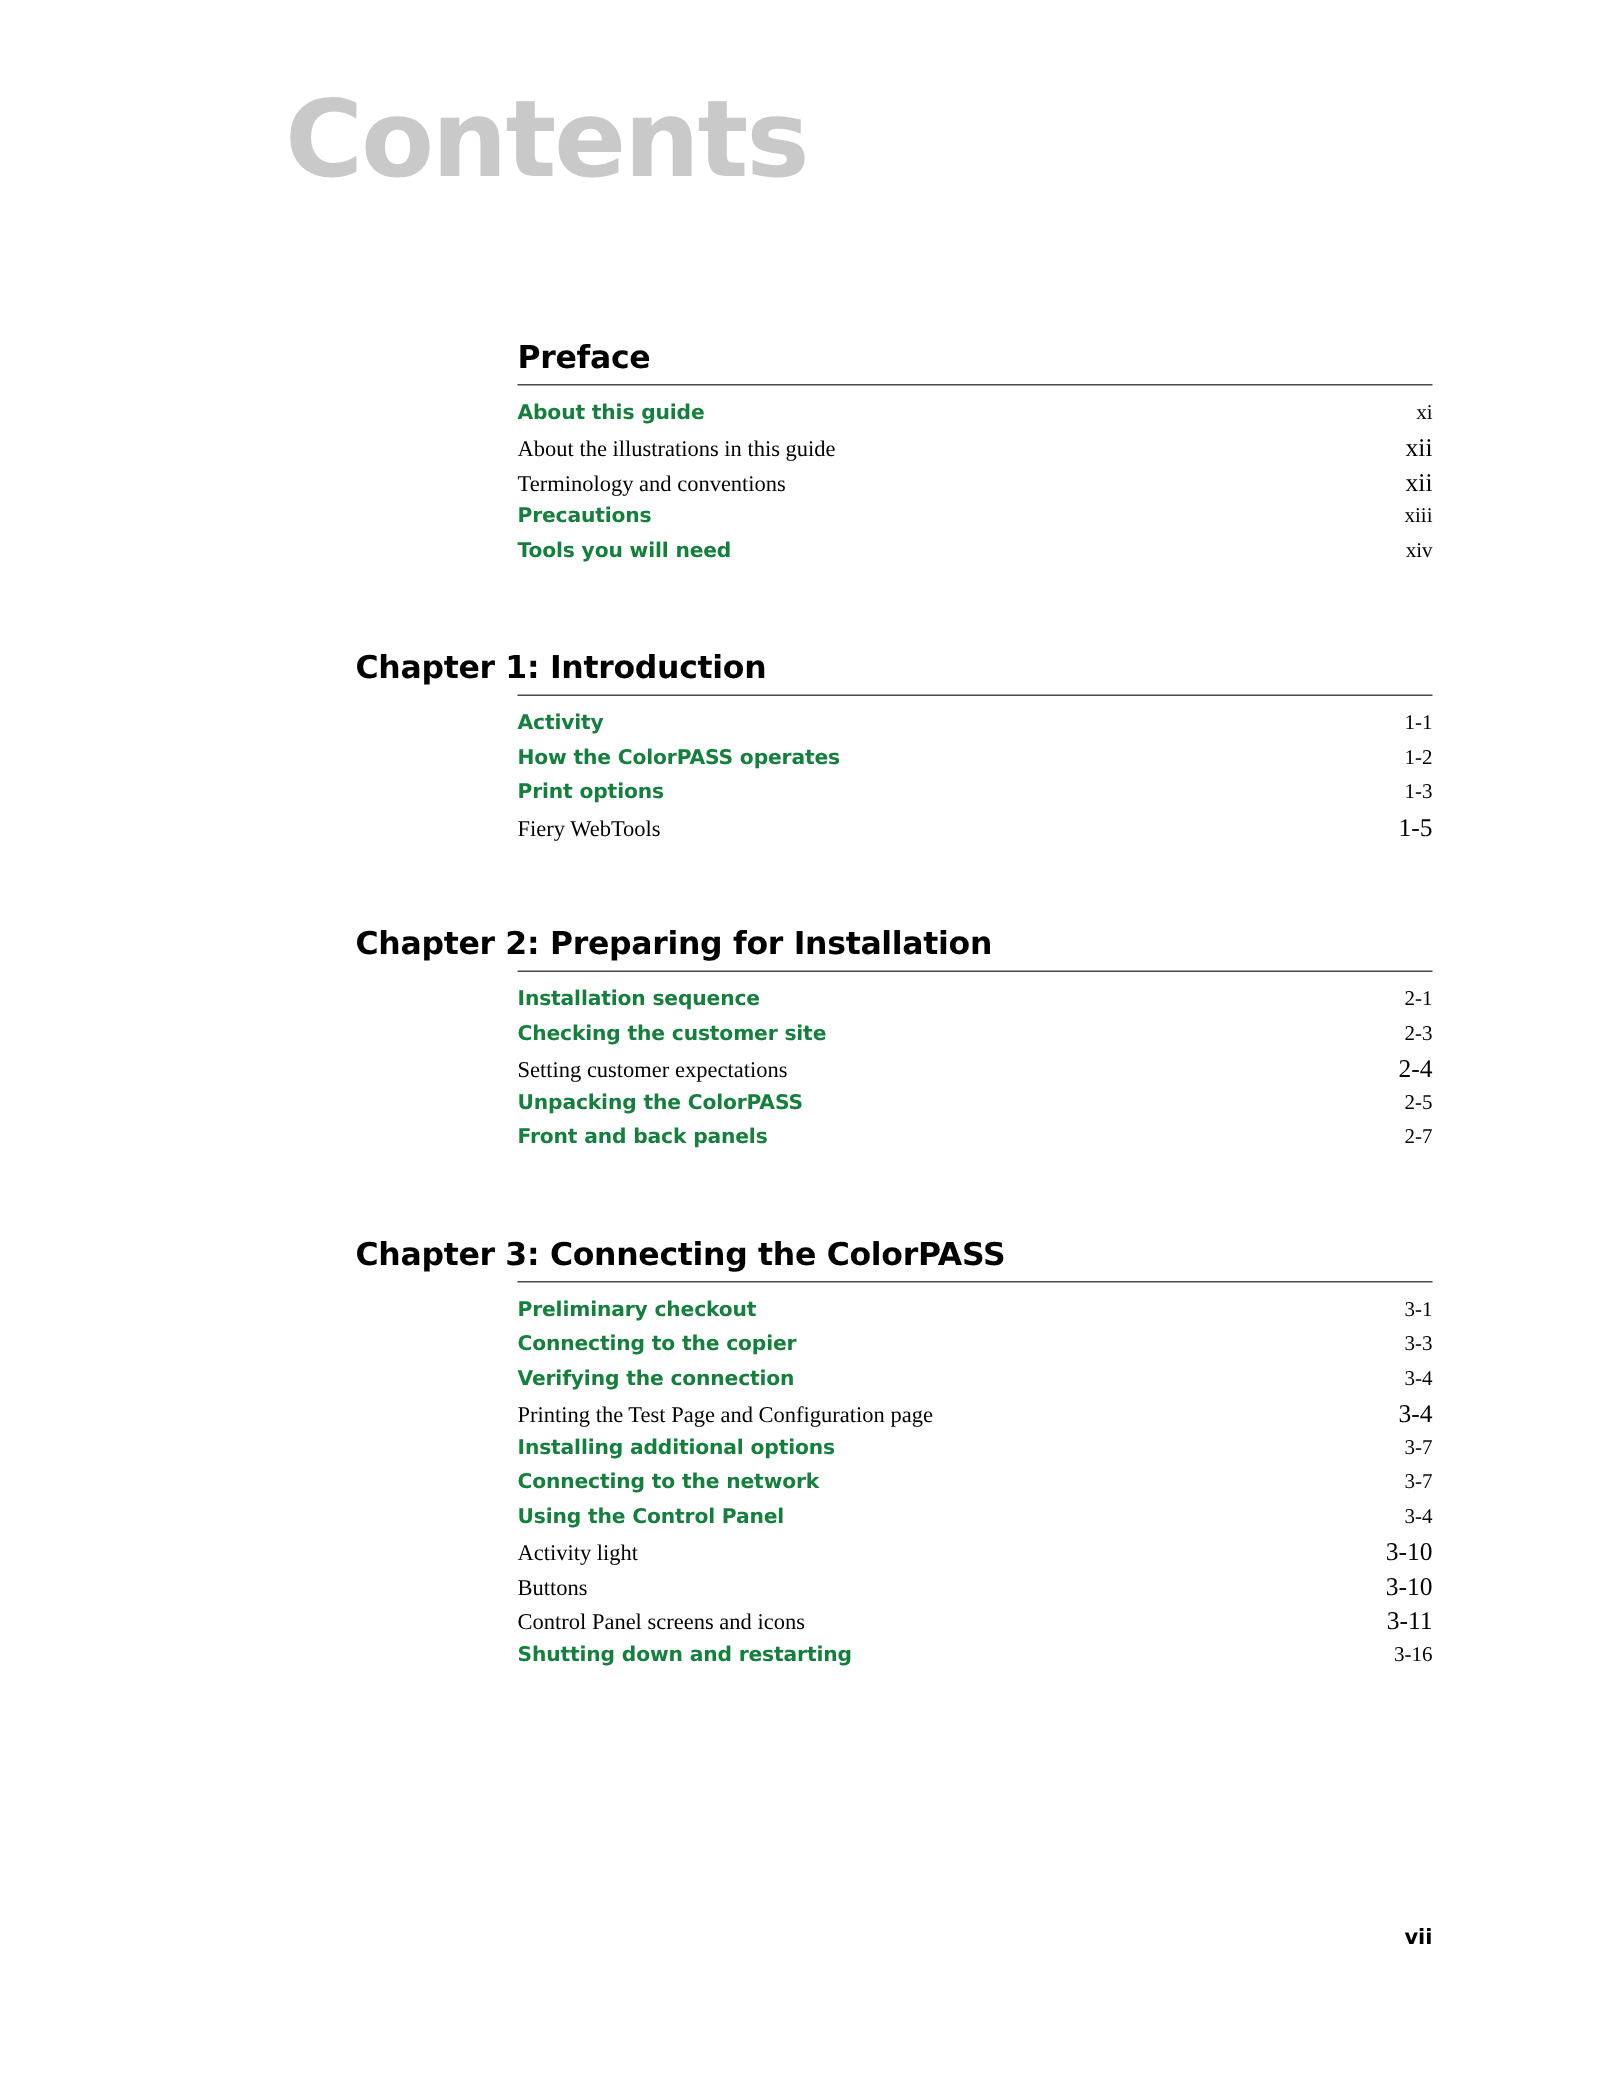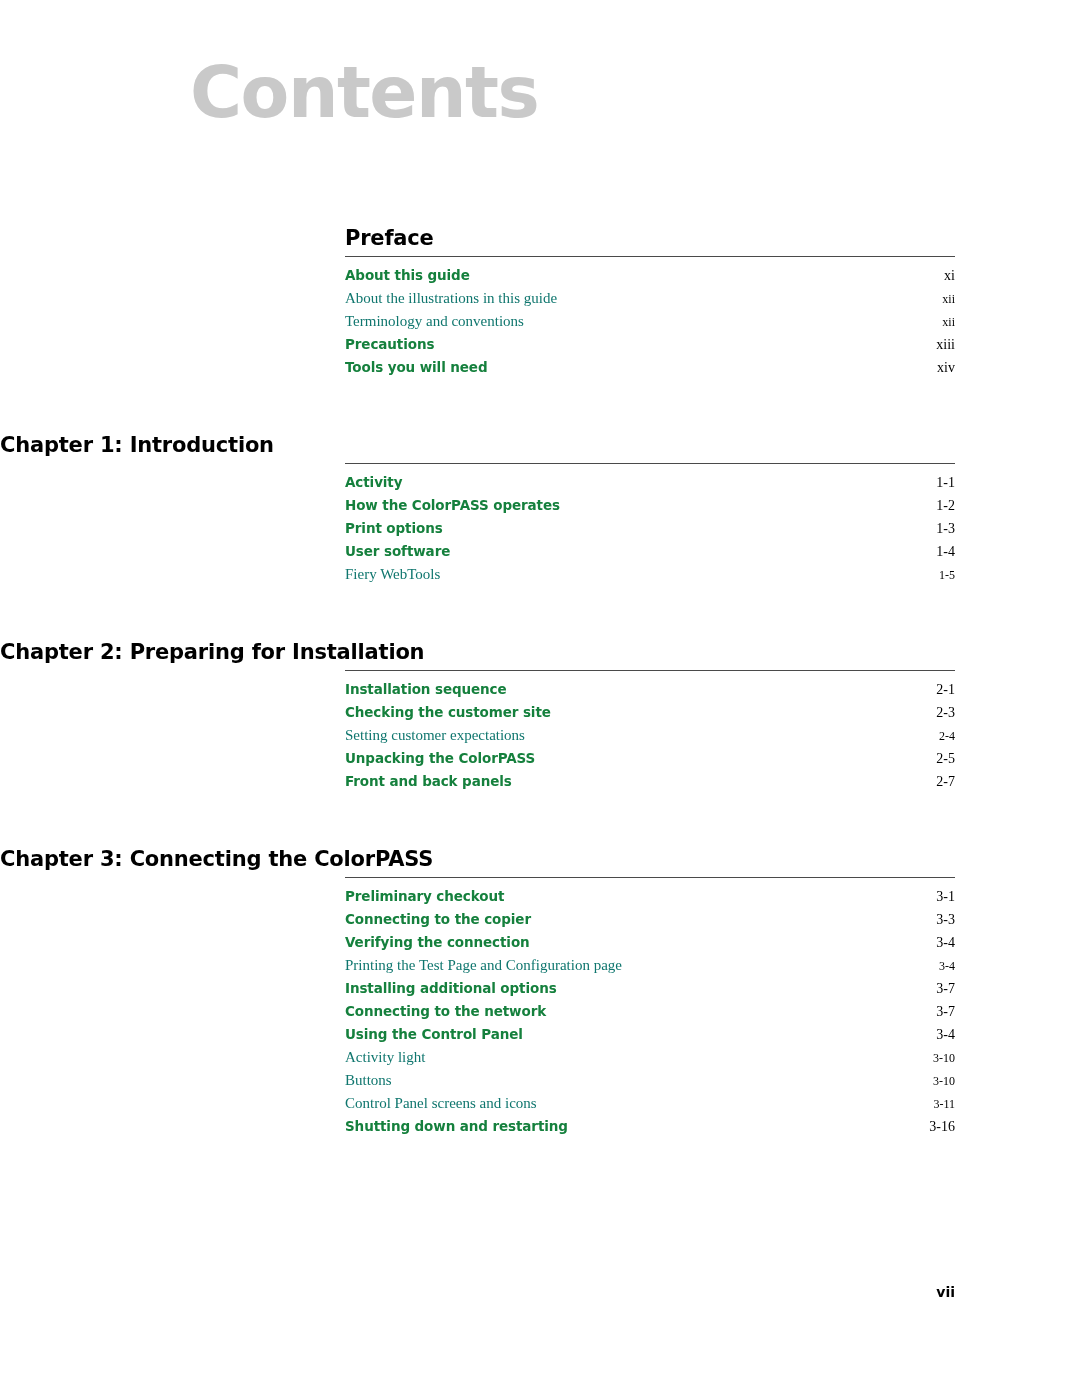--- a/index.html
+++ b/index.html
@@ -52,20 +52,21 @@
   }
   .toc-section:last-child { margin-bottom: 0; }
 
   
   .section-heading {
     font-family: "DejaVu Sans", sans-serif;
     font-weight: bold;
     font-size: 21px;
     line-height: 26px;
     color: #000000;
+    padding-left: 237px;
     white-space: nowrap;
     letter-spacing: -0.2px;
   }
   .section-heading.no-chapter {
     padding-left: 345px;
   }
 
   .section-rule {
     position: relative;
     margin-left: 345px;
@@ -105,25 +106,25 @@
     font-family: "Liberation Serif", serif;
     font-size: 14px;
     color: #000000;
   }
 
   
   .entry.lvl2 .label {
     font-family: "Liberation Serif", serif;
     font-weight: normal;
     font-size: 15px;
-    color: #0f766e;
+    color: #000000;
   }
   .entry.lvl2 .pageno {
     font-family: "Liberation Serif", serif;
-    font-size: 12px;
+    font-size: 17px;
     color: #000000;
   }
 
   
   .folio {
     position: absolute;
     right: 125px;
     top: 1283px;
     font-family: "DejaVu Sans", sans-serif;
     font-weight: bold;
@@ -175,24 +176,20 @@
             <span class="pageno">1-1</span>
           </div>
           <div class="entry lvl1">
             <span class="label">How the ColorPASS operates</span>
             <span class="pageno">1-2</span>
           </div>
           <div class="entry lvl1">
             <span class="label">Print options</span>
             <span class="pageno">1-3</span>
           </div>
-          <div class="entry lvl1">
-            <span class="label">User software</span>
-            <span class="pageno">1-4</span>
-          </div>
           <div class="entry lvl2">
             <span class="label">Fiery WebTools</span>
             <span class="pageno">1-5</span>
           </div>
         </div>
       </div>
       <div class="toc-section">
         <div class="section-heading">Chapter 2: Preparing for Installation</div>
         <div class="section-rule"></div>
         <div class="entries">

